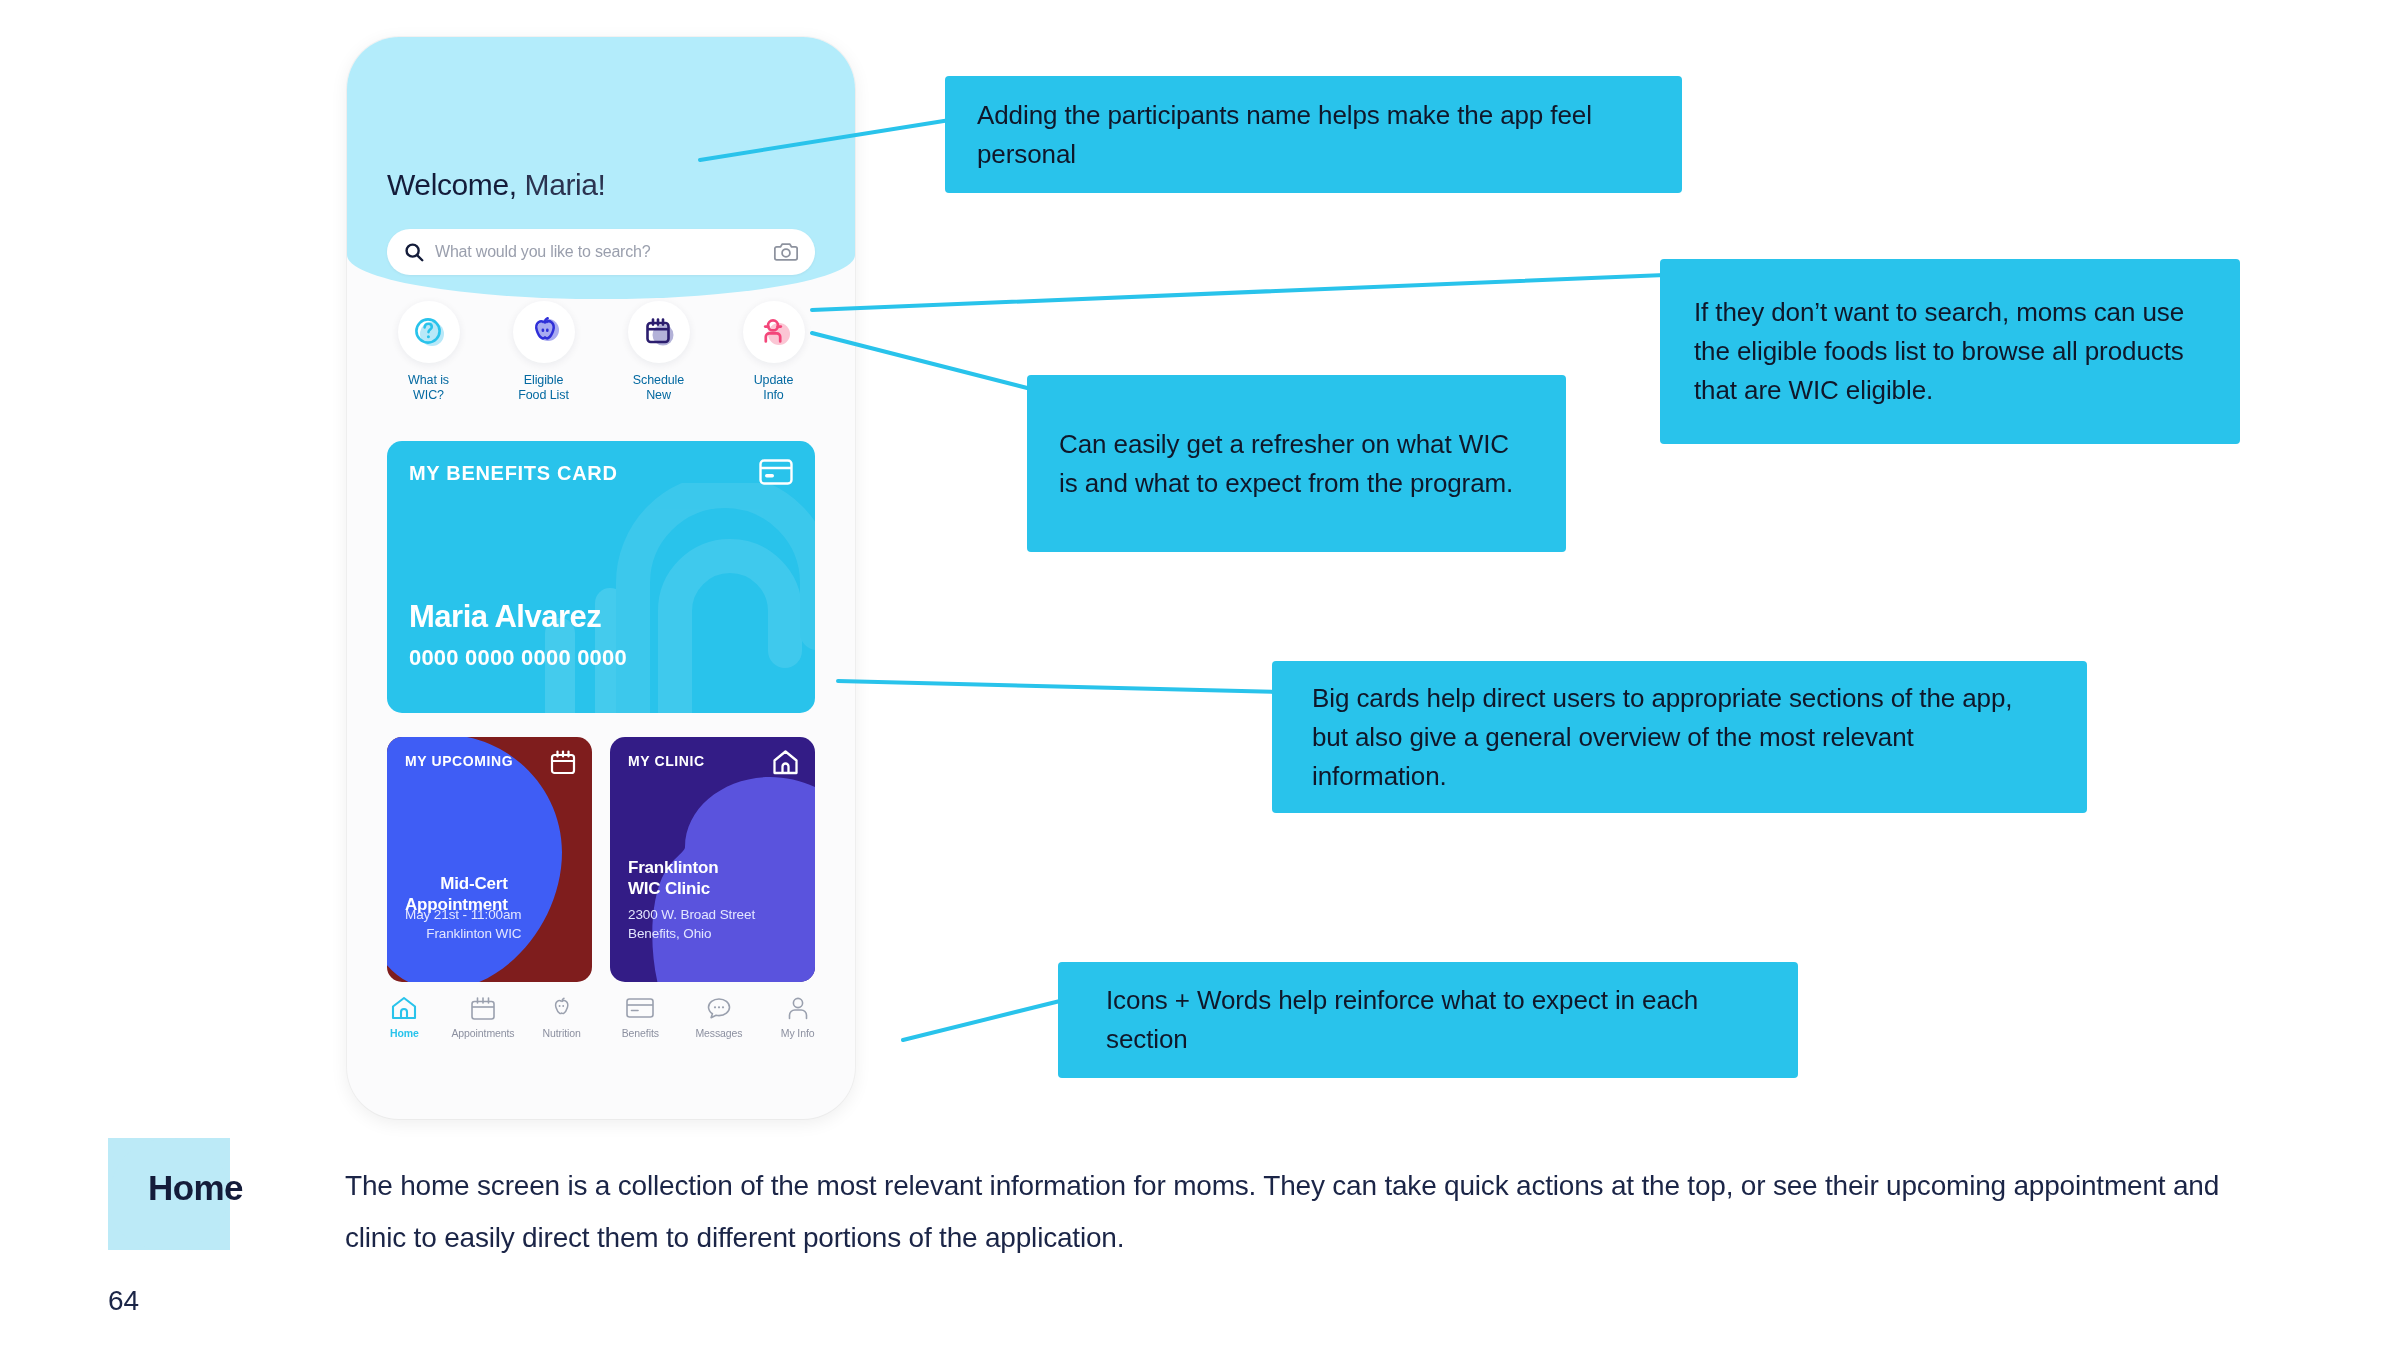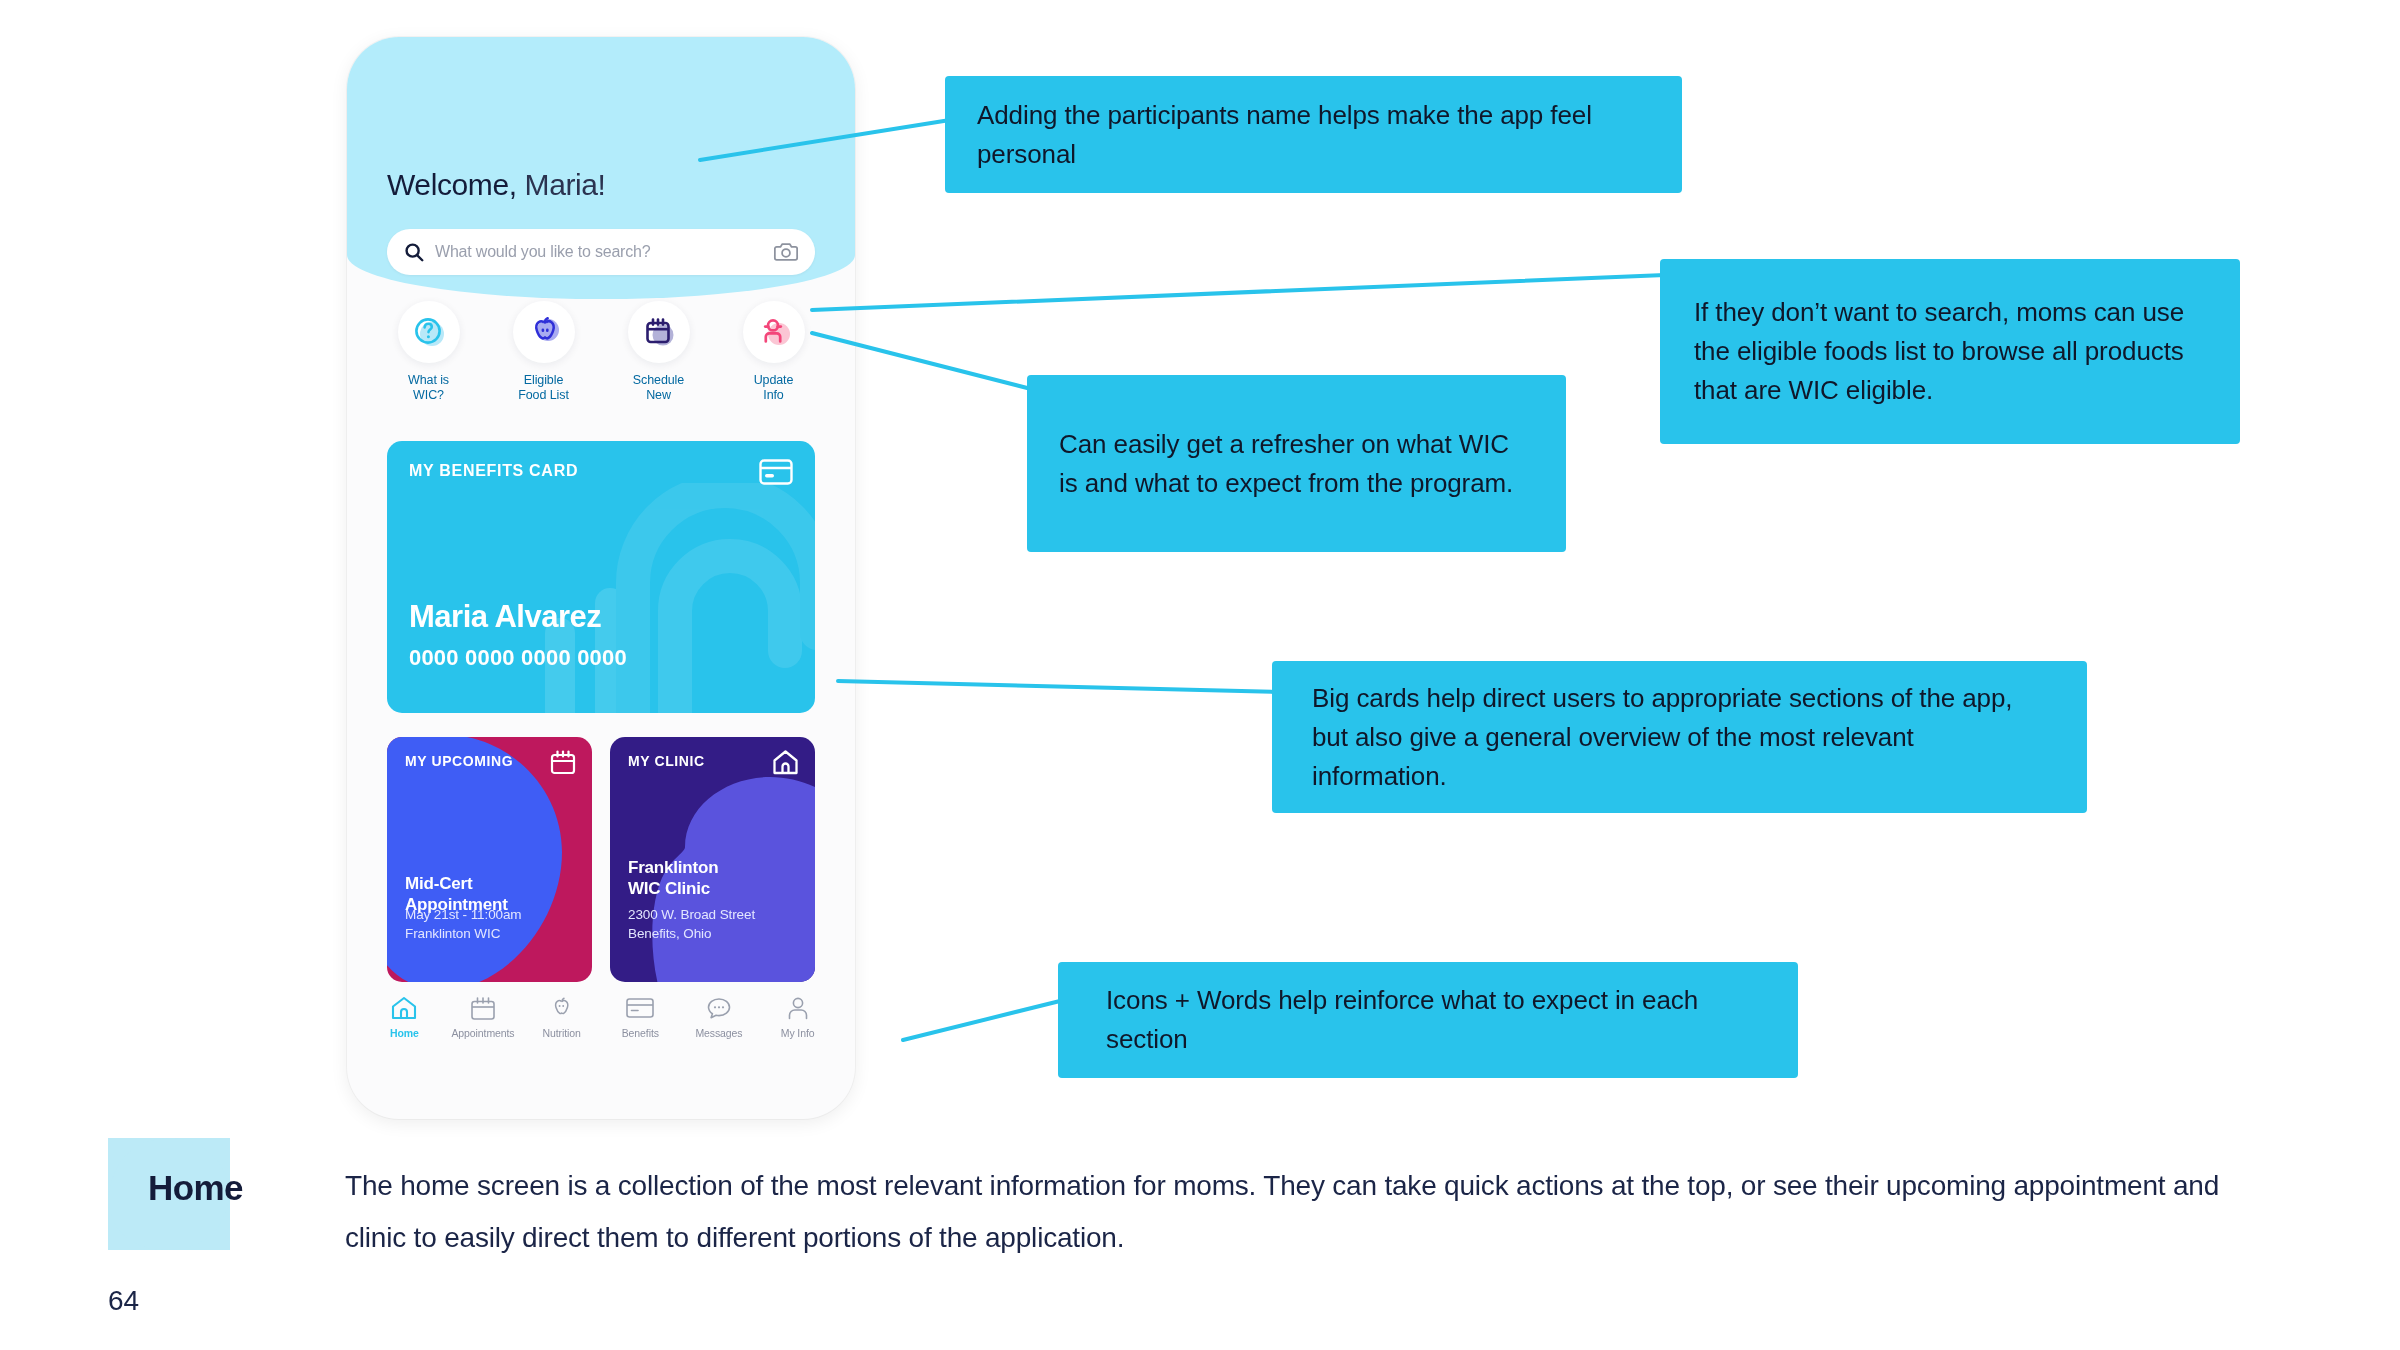--- a/index.html
+++ b/index.html
@@ -63,36 +63,36 @@
   }
 
   
   .benefits{
     position:absolute;left:40px;top:404px;width:428px;height:272px;
     background:#29c3eb;border-radius:15px;overflow:hidden;
   }
   .benefits-deco{position:absolute;right:-10px;bottom:-30px;opacity:.5;}
   .benefits-title{
     position:absolute;left:22px;top:21px;color:#fff;font-weight:bold;
-    font-size:16px;letter-spacing:.7px;
+    font-size:20px;letter-spacing:.7px;
   }
   .benefits-cardico{position:absolute;right:22px;top:18px;}
   .benefits-name{
     position:absolute;left:22px;top:158px;color:#fff;font-weight:bold;
     font-size:31px;letter-spacing:-.5px;
   }
   .benefits-num{
     position:absolute;left:22px;top:204px;color:#fff;font-weight:bold;
     font-size:22px;letter-spacing:.2px;
   }
 
   
   .minicards{position:absolute;left:40px;top:700px;width:428px;display:flex;gap:18px;}
   .mc{width:205px;height:245px;border-radius:15px;position:relative;overflow:hidden;}
-  .mc-up{background:#be185d;}
+  .mc-up{background:#7f1d1d;text-align:right;}
   .mc-cl{background:#331c86;}
   .mc-blob{position:absolute;}
   .mc-title{
     position:absolute;left:18px;top:16px;color:#fff;font-weight:bold;
     font-size:14px;letter-spacing:.6px;
   }
   .mc-ico{position:absolute;right:16px;top:12px;}
   .mc-h{
     position:absolute;left:18px;top:136px;color:#fff;font-weight:bold;
     font-size:17px;line-height:21px;letter-spacing:-.2px;

